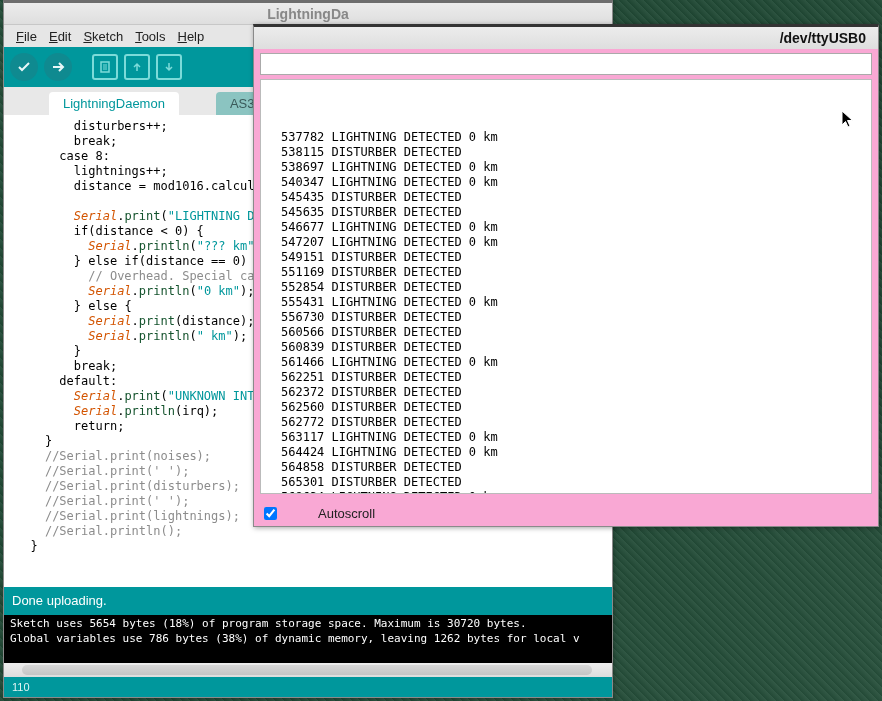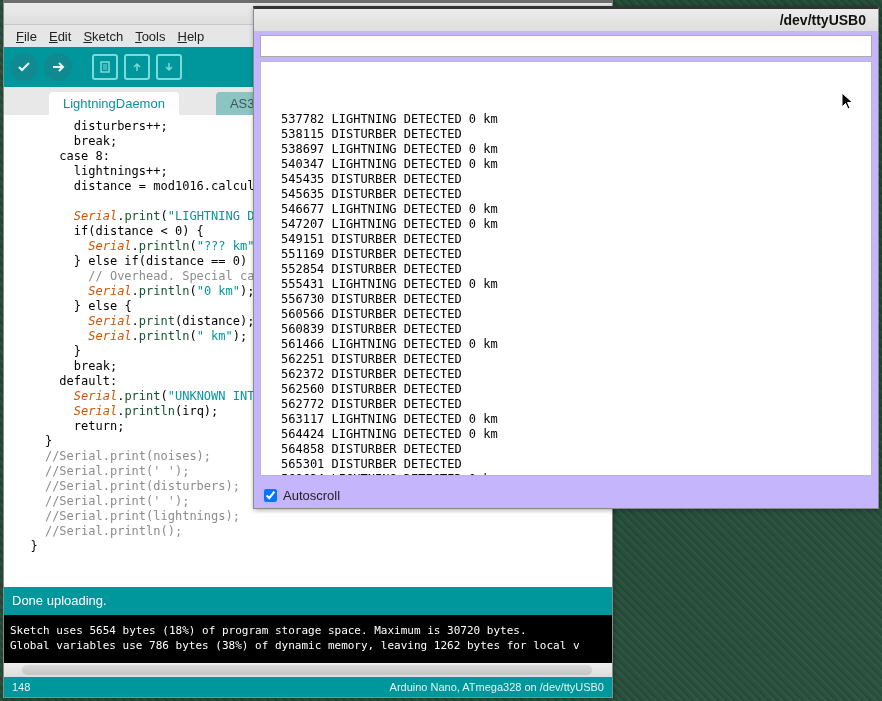--- a/index.html
+++ b/index.html
@@ -121,21 +121,21 @@
   line-height: 28px;
   padding: 0 8px;
 }
 .console {
   height: 48px;
   background: #000;
   color: #fff;
   font-family: monospace;
   font-size: 11px;
   line-height: 15px;
-  padding: 8px 6px;
+  padding: 1px 6px;
   overflow: hidden;
   white-space: pre;
 }
 .hsb {
   height: 14px;
   background: linear-gradient(#eee, #ddd);
   position: relative;
 }
 .hsb::after {
   content: " ";
@@ -151,23 +151,23 @@
   color: #e0f4f4;
   font-size: 11px;
   line-height: 20px;
   padding: 0 8px;
   display: flex;
   justify-content: space-between;
 }
 
 .serial-window {
   position: absolute;
-  left: 253px; top: 6px;
+  left: 253px; top: 24px;
   width: 626px; height: 503px;
-  background: #c4b5fd;
+  background: #f9a8d4;
   border: 1px solid #8a8a8a;
   border-top: 3px solid #333;
   box-shadow: 1px 1px 5px rgba(0,0,0,.35);
   display: flex;
   flex-direction: column;
 }
 .serial-title {
   height: 22px;
   background: linear-gradient(#ececec, #dedede);
   color: #111;
@@ -206,20 +206,21 @@
   left: 580px; top: 30px;
   pointer-events: none;
 }
 .serial-bottom {
   height: 26px;
   padding: 0 10px;
   display: flex;
   align-items: center;
   font-size: 13px;
   color: #222;
+  gap: 35px;
 }
 .serial-bottom input[type=checkbox] { margin-right: 6px; }
 </style>
 </head>
 <body>
 
 <div class="desktop-bg"></div>
 
 <div class="ide-window">
   <div class="ide-title">LightningDa</div>
@@ -272,22 +273,21 @@
   <div class="editor" id="editor"><div>        disturbers++;</div><div>        <span class="flow">break</span>;</div><div>      <span class="flow">case</span> 8:</div><div>        lightnings++;</div><div>        distance = mod1016.calcula</div><div>        </div><div>        <span class="id">Serial</span>.<span class="fn">print</span>(<span class="str">"LIGHTNING DE</span></div><div>        <span class="flow">if</span>(distance &lt; 0) {</div><div>          <span class="id">Serial</span>.<span class="fn">println</span>(<span class="str">"??? km"</span>)</div><div>        } <span class="flow">else if</span>(distance == 0) {</div><div>          <span class="cm">// Overhead. Special cas</span></div><div>          <span class="id">Serial</span>.<span class="fn">println</span>(<span class="str">"0 km"</span>);</div><div>        } <span class="flow">else</span> {</div><div>          <span class="id">Serial</span>.<span class="fn">print</span>(distance);</div><div>          <span class="id">Serial</span>.<span class="fn">println</span>(<span class="str">" km"</span>);</div><div>        }</div><div>        <span class="flow">break</span>;</div><div>      <span class="flow">default</span>:</div><div>        <span class="id">Serial</span>.<span class="fn">print</span>(<span class="str">"UNKNOWN INTE</span></div><div>        <span class="id">Serial</span>.<span class="fn">println</span>(irq);</div><div>        <span class="flow">return</span>;</div><div>    }</div><div>    <span class="cm">//Serial.print(noises);</span></div><div>    <span class="cm">//Serial.print(' ');</span></div><div>    <span class="cm">//Serial.print(disturbers);</span></div><div>    <span class="cm">//Serial.print(' ');</span></div><div>    <span class="cm">//Serial.print(lightnings);</span></div><div>    <span class="cm">//Serial.println();</span></div><div>  }</div></div>
 
   <div class="statusbar">Done uploading.</div>
 
   <div class="console" id="console">Sketch uses 5654 bytes (18%) of program storage space. Maximum is 30720 bytes.
 Global variables use 786 bytes (38%) of dynamic memory, leaving 1262 bytes for local v</div>
 
   <div class="hsb"></div>
 
   <div class="bottombar">
-    <span>148</span>
-    <span>Arduino Nano, ATmega328 on /dev/ttyUSB0</span>
+    <span>110</span>
   </div>
 </div>
 
 <div class="serial-window">
   <div class="serial-title">/dev/ttyUSB0</div>
   <div class="serial-input-row">
     <input class="serial-input" type="text" value="" style="">
   </div>
   <div class="serial-output" id="serial-output">
     <div>537782 LIGHTNING DETECTED 0 km</div><div>538115 DISTURBER DETECTED</div><div>538697 LIGHTNING DETECTED 0 km</div><div>540347 LIGHTNING DETECTED 0 km</div><div>545435 DISTURBER DETECTED</div><div>545635 DISTURBER DETECTED</div><div>546677 LIGHTNING DETECTED 0 km</div><div>547207 LIGHTNING DETECTED 0 km</div><div>549151 DISTURBER DETECTED</div><div>551169 DISTURBER DETECTED</div><div>552854 DISTURBER DETECTED</div><div>555431 LIGHTNING DETECTED 0 km</div><div>556730 DISTURBER DETECTED</div><div>560566 DISTURBER DETECTED</div><div>560839 DISTURBER DETECTED</div><div>561466 LIGHTNING DETECTED 0 km</div><div>562251 DISTURBER DETECTED</div><div>562372 DISTURBER DETECTED</div><div>562560 DISTURBER DETECTED</div><div>562772 DISTURBER DETECTED</div><div>563117 LIGHTNING DETECTED 0 km</div><div>564424 LIGHTNING DETECTED 0 km</div><div>564858 DISTURBER DETECTED</div><div>565301 DISTURBER DETECTED</div><div>568634 LIGHTNING DETECTED 0 km</div><svg class="cursor-svg" width="16" height="20" viewBox="0 0 16 20">

